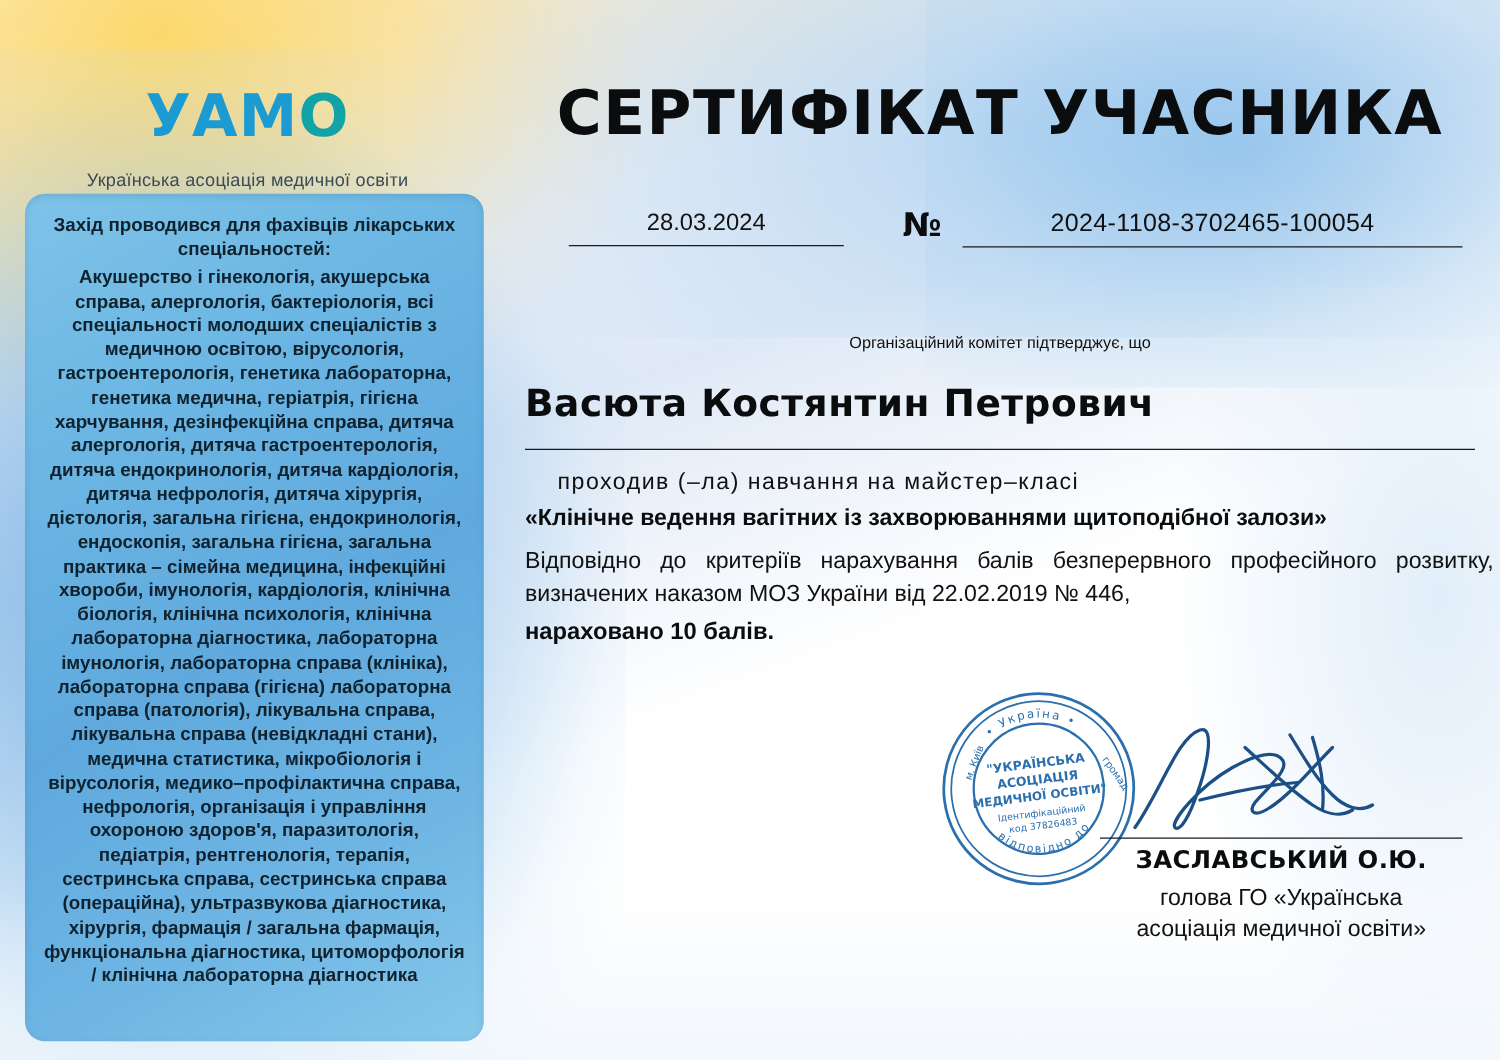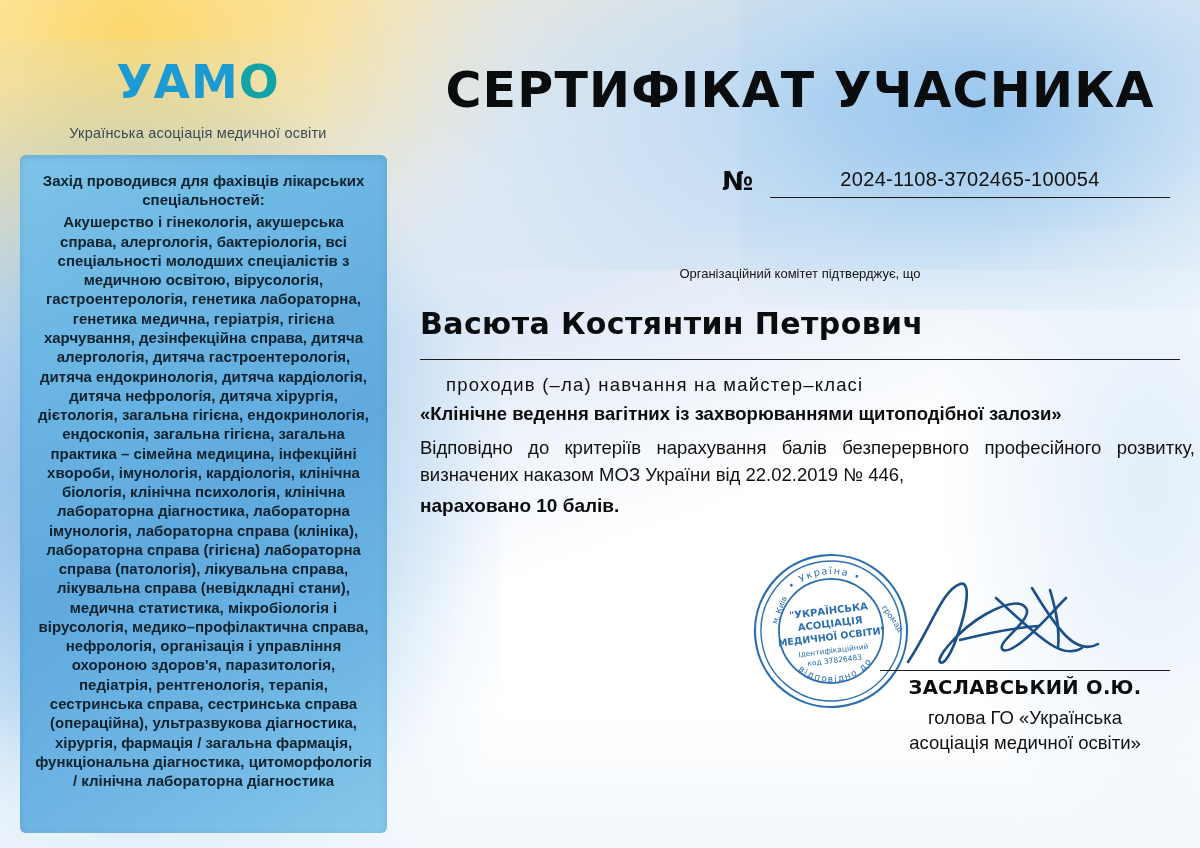--- a/index.html
+++ b/index.html
@@ -59,21 +59,21 @@
     position: absolute;
     right: -40px; top: 230px;
     width: 300px; height: 620px;
     background: radial-gradient(ellipse at 70% 40%, rgba(215,232,247,0.75) 0%, rgba(255,255,255,0) 72%);
   }
 
   
   .logo-block {
     position: absolute;
     left: 18px;
-    top: 58px;
+    top: 70px;
     width: 360px;
     text-align: center;
   }
   .logo-mark {
     font-family: "DejaVu Sans", sans-serif;
     font-weight: bold;
     font-size: 47px;
     letter-spacing: 1px;
     color: #1b9bd1;
     line-height: 1;
@@ -87,21 +87,21 @@
     font-family: "Liberation Sans", sans-serif;
   }
 
   
   .spec-panel {
     position: absolute;
     left: 20px;
     top: 155px;
     width: 367px;
     height: 678px;
-    border-radius: 6px;
+    border-radius: 16px;
     background: linear-gradient(150deg, #7fc3e8 0%, #6db8e4 22%, #5fa9de 52%, #6fb6e4 78%, #86c8ea 100%);
     box-shadow: 0 2px 6px rgba(60,110,150,0.25) inset;
     padding: 16px 14px 10px 14px;
     box-sizing: border-box;
   }
   .spec-title {
     text-align: center;
     font-weight: bold;
     font-size: 15px;
     color: #10222e;
@@ -295,20 +295,21 @@
     <div class="logo-sub">Українська асоціація медичної освіти</div>
   </div>
 
   <div class="spec-panel">
     <div class="spec-title">Захід проводився для фахівців лікарських спеціальностей:</div>
     <div class="spec-body">Акушерство і гінекологія, акушерська справа, алергологія, бактеріологія, всі спеціальності молодших спеціалістів з медичною освітою, вірусологія, гастроентерологія, генетика лабораторна, генетика медична, геріатрія, гігієна харчування, дезінфекційна справа, дитяча алергологія, дитяча гастроентерологія, дитяча ендокринологія, дитяча кардіологія, дитяча нефрологія, дитяча хірургія, дієтологія, загальна гігієна, ендокринологія, ендоскопія, загальна гігієна, загальна практика – сімейна медицина, інфекційні хвороби, імунологія, кардіологія, клінічна біологія, клінічна психологія, клінічна лабораторна діагностика, лабораторна імунологія, лабораторна справа (клініка), лабораторна справа (гігієна) лабораторна справа (патологія), лікувальна справа, лікувальна справа (невідкладні стани), медична статистика, мікробіологія і вірусологія, медико–профілактична справа, нефрологія, організація і управління охороною здоров'я, паразитологія, педіатрія, рентгенологія, терапія, сестринська справа, сестринська справа (операційна), ультразвукова діагностика, хірургія, фармація / загальна фармація, функціональна діагностика, цитоморфологія / клінічна лабораторна діагностика</div>
   </div>
 
   <div class="main-title">СЕРТИФІКАТ УЧАСНИКА</div>
 
+  <div class="date-line">28.03.2024</div>
   <div class="number-label">№</div>
   <div class="number-line">2024-1108-3702465-100054</div>
 
   <div class="confirm-text">Організаційний комітет підтверджує, що</div>
   <div class="recipient">Васюта Костянтин Петрович</div>
   <div class="course-intro">проходив (–ла)  навчання  на  майстер–класі</div>
   <div class="course-title">«Клінічне ведення вагітних із захворюваннями щитоподібної залози»</div>
   <div class="criteria-text">Відповідно до критеріїв нарахування балів безперервного професійного розвитку, визначених наказом МОЗ України від 22.02.2019 № 446,</div>
   <div class="points-text">нараховано 10 балів.</div>
 

